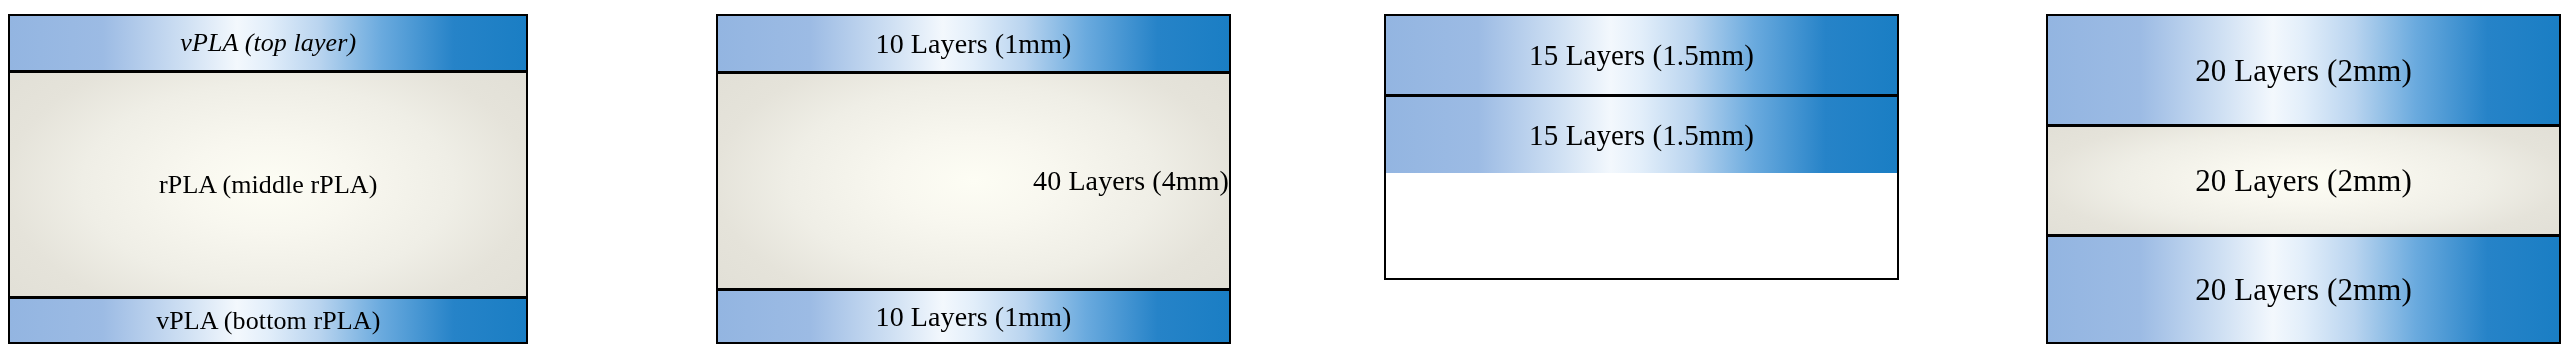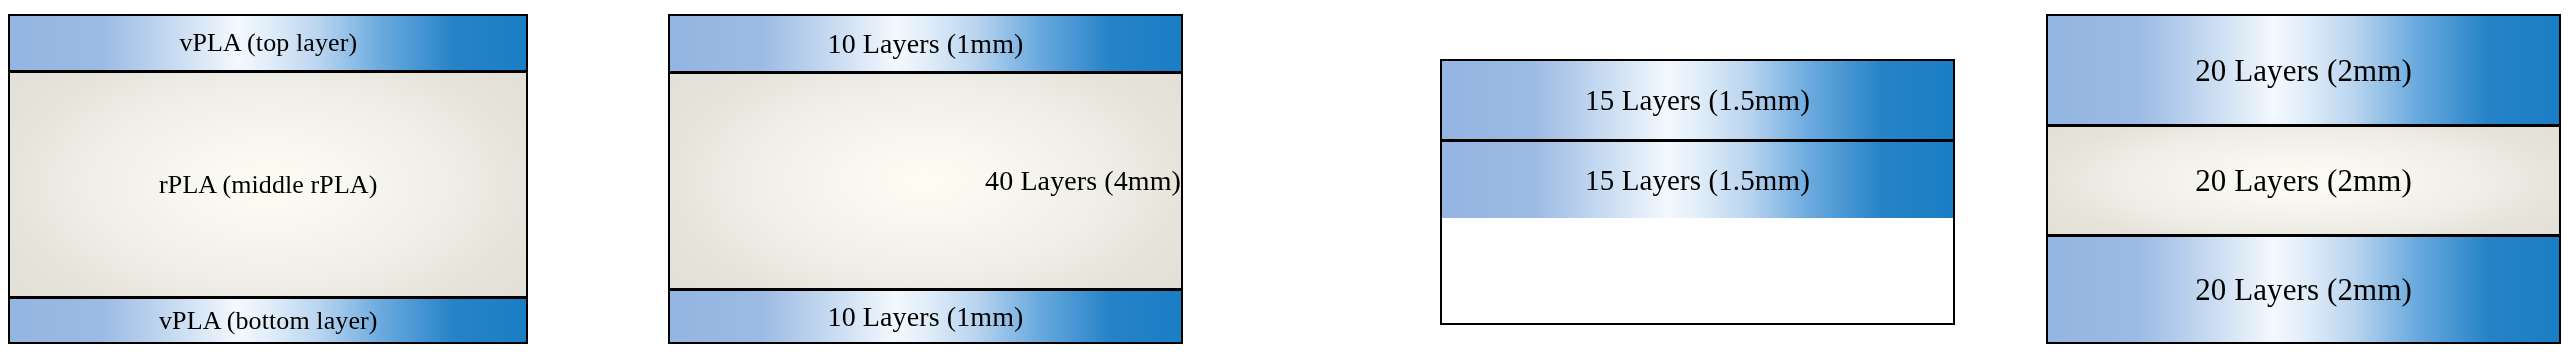--- a/index.html
+++ b/index.html
@@ -84,44 +84,44 @@
   .d2 .layer-label { font-size: 28px; }
   .d3 .layer-label { font-size: 29px; }
   .d4 .layer-label { font-size: 31px; }
 </style>
 </head>
 <body>
 
 <div id="figure">
 
   <div class="specimen d1" style="left:8.3px; top:14px; width:520px; height:330px;">
-    <div class="layer skin" style="flex:0 0 54px;">
+    <div class="layer skin" style="flex:0 0 54px;font-style:italic;">
       <span class="layer-label">vPLA (top layer)</span>
     </div>
     <div class="layer core" style="flex:1 1 auto;">
       <span class="layer-label">rPLA (middle rPLA)</span>
     </div>
     <div class="layer skin" style="flex:0 0 46px;">
-      <span class="layer-label">vPLA (bottom layer)</span>
+      <span class="layer-label">vPLA (bottom rPLA)</span>
     </div>
   </div>
 
-  <div class="specimen d2" style="left:668px; top:14px; width:515px; height:330px;">
+  <div class="specimen d2" style="left:716px; top:14px; width:515px; height:330px;">
     <div class="layer skin" style="flex:0 0 55px;">
       <span class="layer-label">10 Layers (1mm)</span>
     </div>
     <div class="layer core" style="flex:1 1 auto;justify-content:flex-end;">
       <span class="layer-label">40 Layers (4mm)</span>
     </div>
     <div class="layer skin" style="flex:0 0 54px;">
       <span class="layer-label">10 Layers (1mm)</span>
     </div>
   </div>
 
-  <div class="specimen d3" style="left:1440px; top:14px; width:515px; height:266px;margin-top:45px;">
+  <div class="specimen d3" style="left:1384px; top:14px; width:515px; height:266px;">
     <div class="layer skin" style="flex:0 0 78px;">
       <span class="layer-label">15 Layers (1.5mm)</span>
     </div>
     <div class="layer skin" style="flex:0 0 79px;">
       <span class="layer-label">15 Layers (1.5mm)</span>
     </div>
   </div>
 
   <div class="specimen d4" style="left:2046px; top:14px; width:515px; height:330px;">
     <div class="layer skin" style="flex:0 0 108px;">

